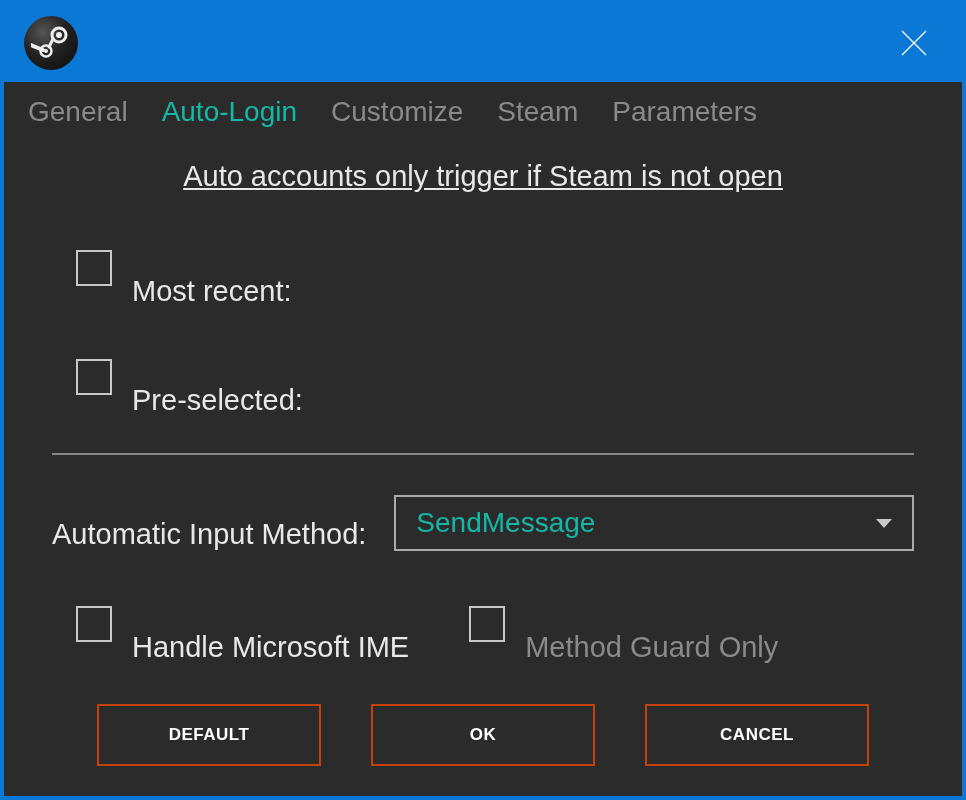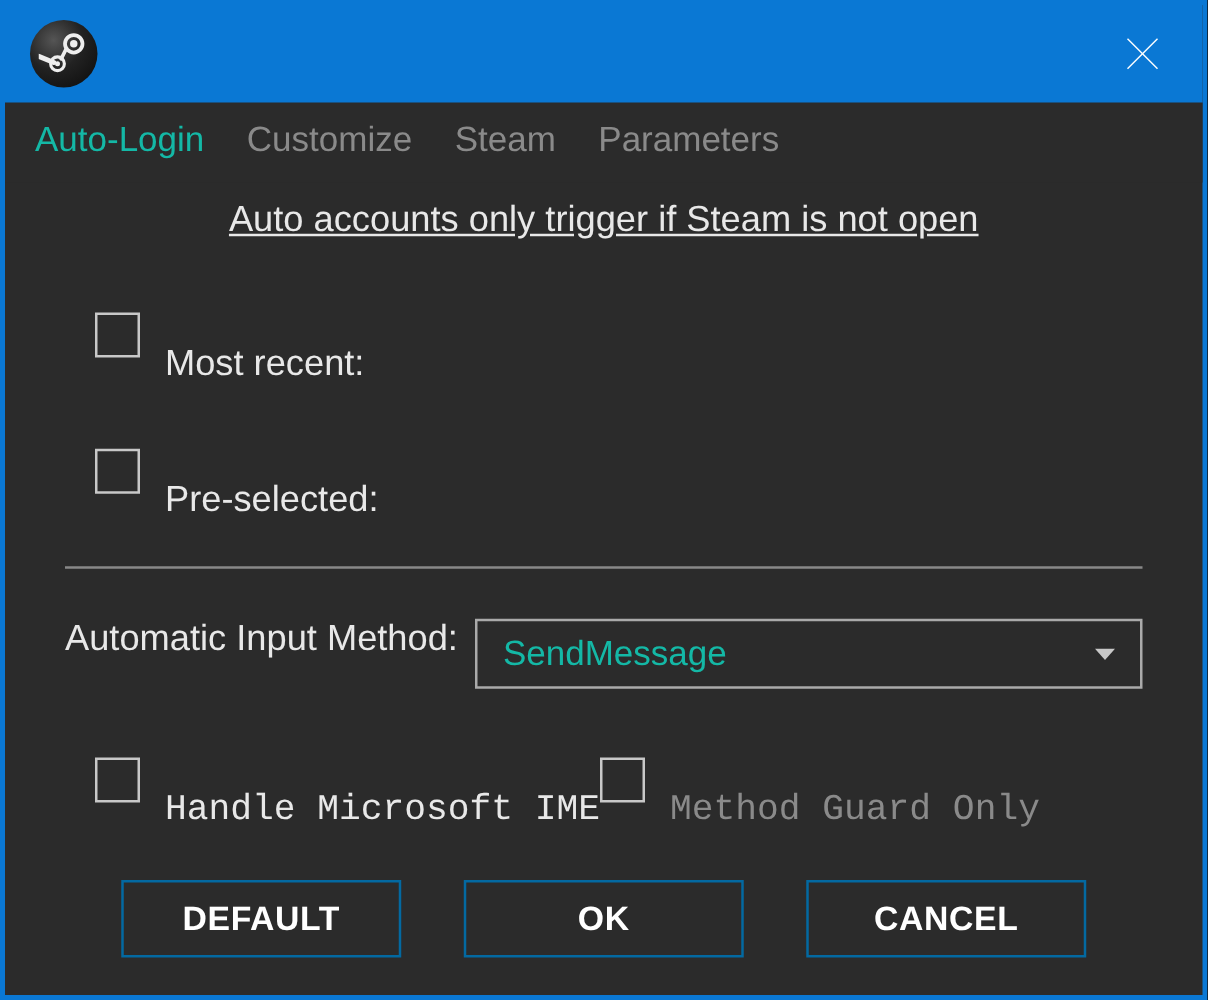--- a/index.html
+++ b/index.html
@@ -84,22 +84,23 @@
     font-size: 29px;
     margin-top: 48px;
   }
   .check-label.disabled { color: #8a8a8a; }
   .divider {
     border: none;
     border-top: 2px solid #888;
     margin: 8px 0 40px 0;
   }
   .input-row {
-    display: flex; align-items: flex-start;
+    display: flex; align-items: flex-end;
     margin-bottom: 32px;
+    gap: 14px;
   }
   .input-label {
     color: #e8e8e8;
     font-size: 29px;
     margin-right: 14px;
   }
   .dropdown {
     flex: 1;
     height: 56px;
     border: 2px solid #aaa;
@@ -114,39 +115,39 @@
     font-size: 28px;
   }
   .dropdown-caret {
     width: 0; height: 0;
     border-left: 8px solid transparent;
     border-right: 8px solid transparent;
     border-top: 9px solid #c8c8c8;
   }
   .two-cols {
     display: flex;
+    gap: 60px;
     padding-left: 24px;
     margin-bottom: 40px;
-    font-family: Liberation Mono, monospace;
   }
   .two-cols .check-row { margin-bottom: 0; padding-left: 0; }
   .button-row {
     display: flex;
     justify-content: center;
     gap: 50px;
     padding-bottom: 30px;
     margin-top: auto;
   }
   .btn {
     min-width: 224px;
     height: 62px;
-    border: 2px solid #0369a1;
+    border: 2px solid #c2410c;
     background: #2b2b2b;
     color: #fff;
-    font-size: 27px;
+    font-size: 17px;
     font-weight: 700;
     letter-spacing: 0.5px;
     display: flex; align-items: center; justify-content: center;
     cursor: pointer;
   }
 </style>
 </head>
 <body>
 
 <div class="window">
@@ -164,20 +165,21 @@
     </div>
     <div class="close-btn">
       <svg viewBox="0 0 30 30">
         <line x1="3" y1="3" x2="27" y2="27"></line>
         <line x1="27" y1="3" x2="3" y2="27"></line>
       </svg>
     </div>
   </div>
 
   <div class="tabs">
+    <div class="tab">General</div>
     <div class="tab active">Auto-Login</div>
     <div class="tab">Customize</div>
     <div class="tab">Steam</div>
     <div class="tab">Parameters</div>
   </div>
 
   <div class="content">
 
     <div class="info">Auto accounts only trigger if Steam is not open</div>
 

